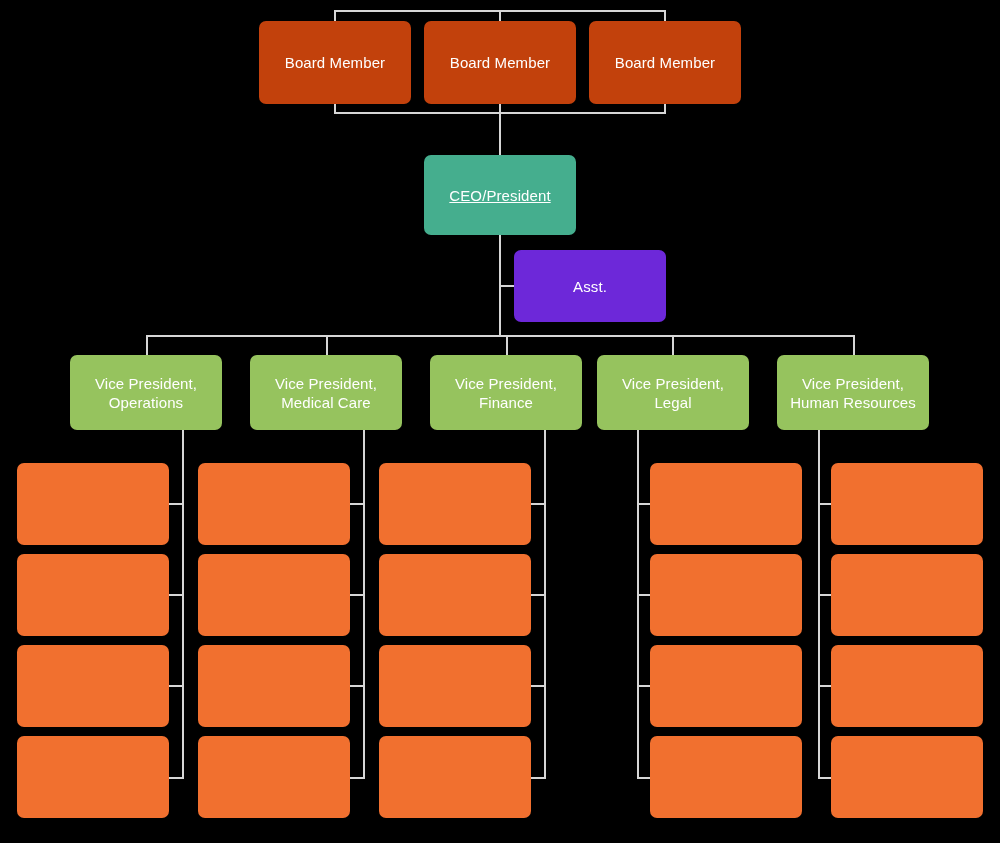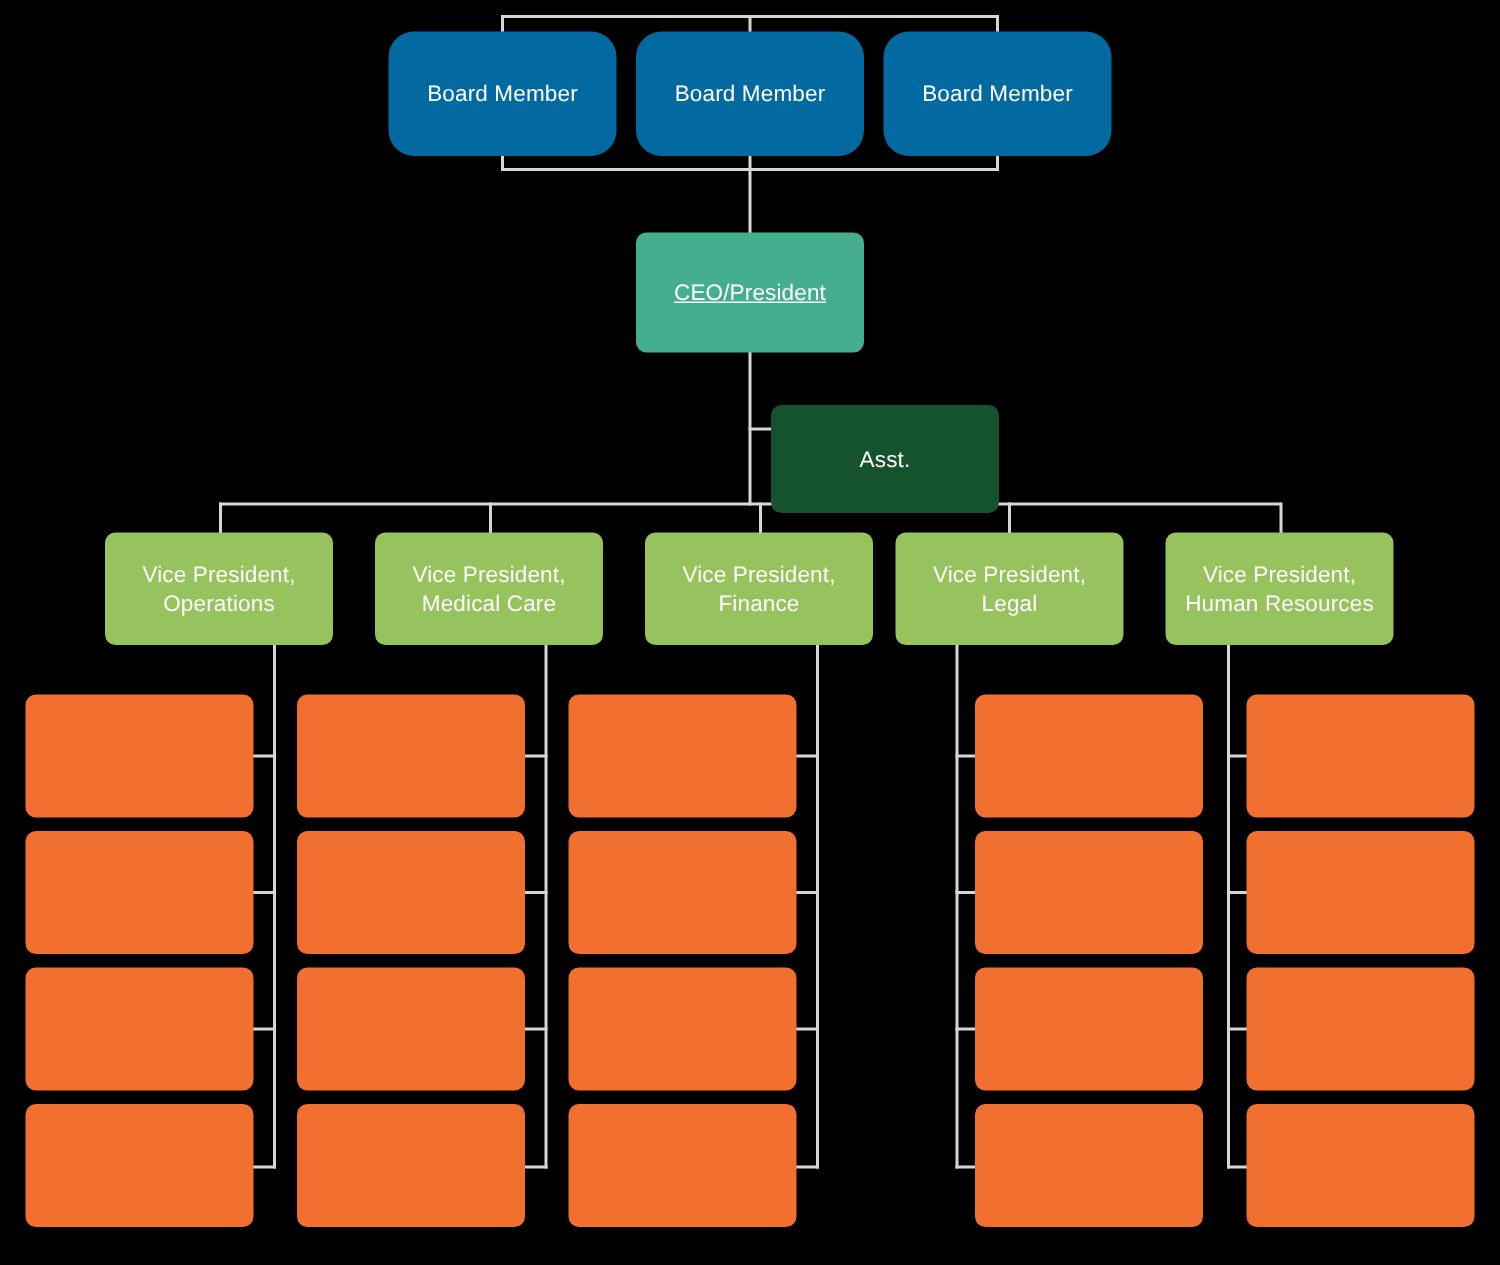--- a/index.html
+++ b/index.html
@@ -27,23 +27,23 @@
     justify-content: center;
     text-align: center;
     color: #ffffff;
     font-size: 15px;
     line-height: 19px;
     letter-spacing: 0.1px;
     padding: 4px 6px;
     z-index: 3;
     white-space: pre-line;
   }
-  .node.board   { background: #0369a1; border-radius: 17px; }
+  .node.board   { background: #c2410c; }
   .node.ceo     { background: #45ae8e; text-decoration: underline; }
-  .node.asst    { background: #14532d; margin-top: 20px; }
+  .node.asst    { background: #6d28d9; }
   .node.vp      { background: #96c35e; }
   .node.unit    { background: #f1702f; }
 
   .conn {
     position: absolute;
     background: #d6d6d6;
     z-index: 1;
   }
   .conn.h { height: 2px; }
   .conn.v { width: 2px; }

